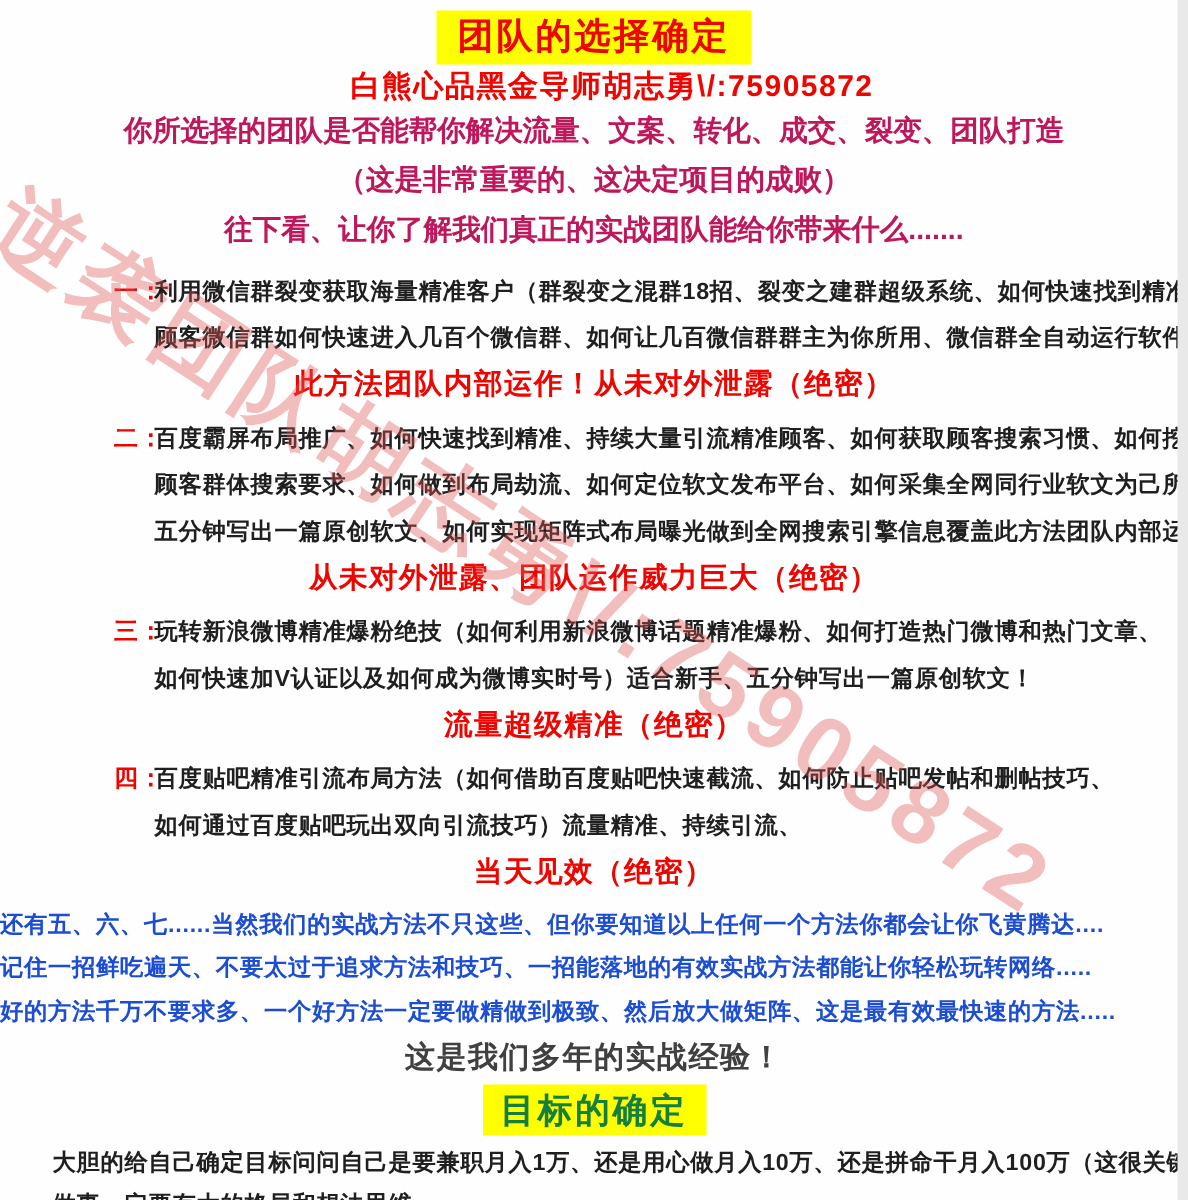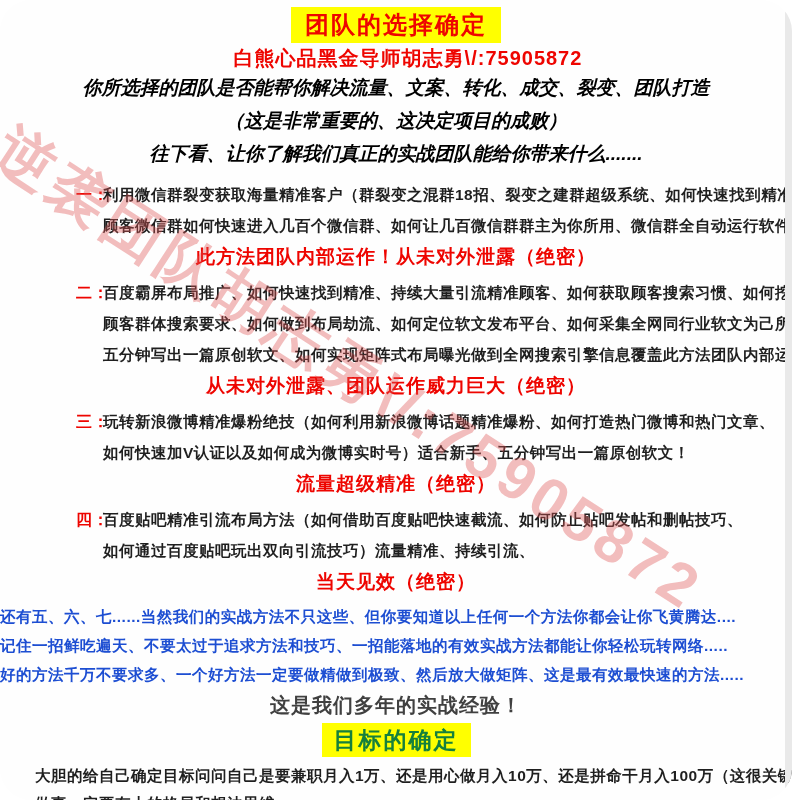--- a/index.html
+++ b/index.html
@@ -4,34 +4,33 @@
 <style>
   html,body{margin:0;padding:0;background:#ffffff;}
   .page{
     position:relative;
     width:792px;height:800px;
     background:#fefefe;
     overflow:hidden;
     font-family:"Liberation Sans","DejaVu Sans",sans-serif;
     font-weight:bold;
     color:#1f1f1f;
-    border-radius:31px;
   }
   .edge-strip{
     position:absolute;top:0;right:0;width:7px;height:100%;
     background:#e9e9e9;z-index:3;
   }
   
   .hdr{ text-align:center; padding-top:7px; position:relative; z-index:1;}
   .hdr-title{
     display:inline-block;background:#ffff00;color:#ee0500;
     font-size:24px;line-height:30px;padding:3px 14px;letter-spacing:2px;
   }
   .hdr-contact{color:#ee0500;font-size:20px;line-height:25px;margin-top:3px;letter-spacing:1px;padding-left:24px;}
-  .hdr-line{color:#000000;font-size:19px;line-height:24px;font-style:italic;}
+  .hdr-line{color:#be185d;font-size:19px;line-height:24px;}
   .hdr-l1{margin-top:5px;}
   .hdr-l2{margin-top:9px;}
   .hdr-l3{margin-top:9px;}
   
   .sections{margin-top:13px;position:relative;z-index:1;}
   .section{margin-bottom:6px;}
   .sec-line{
     position:relative;padding-left:103px;font-size:15.5px;line-height:31px;
     color:#1f1f1f;white-space:nowrap;letter-spacing:0.5px;
   }

